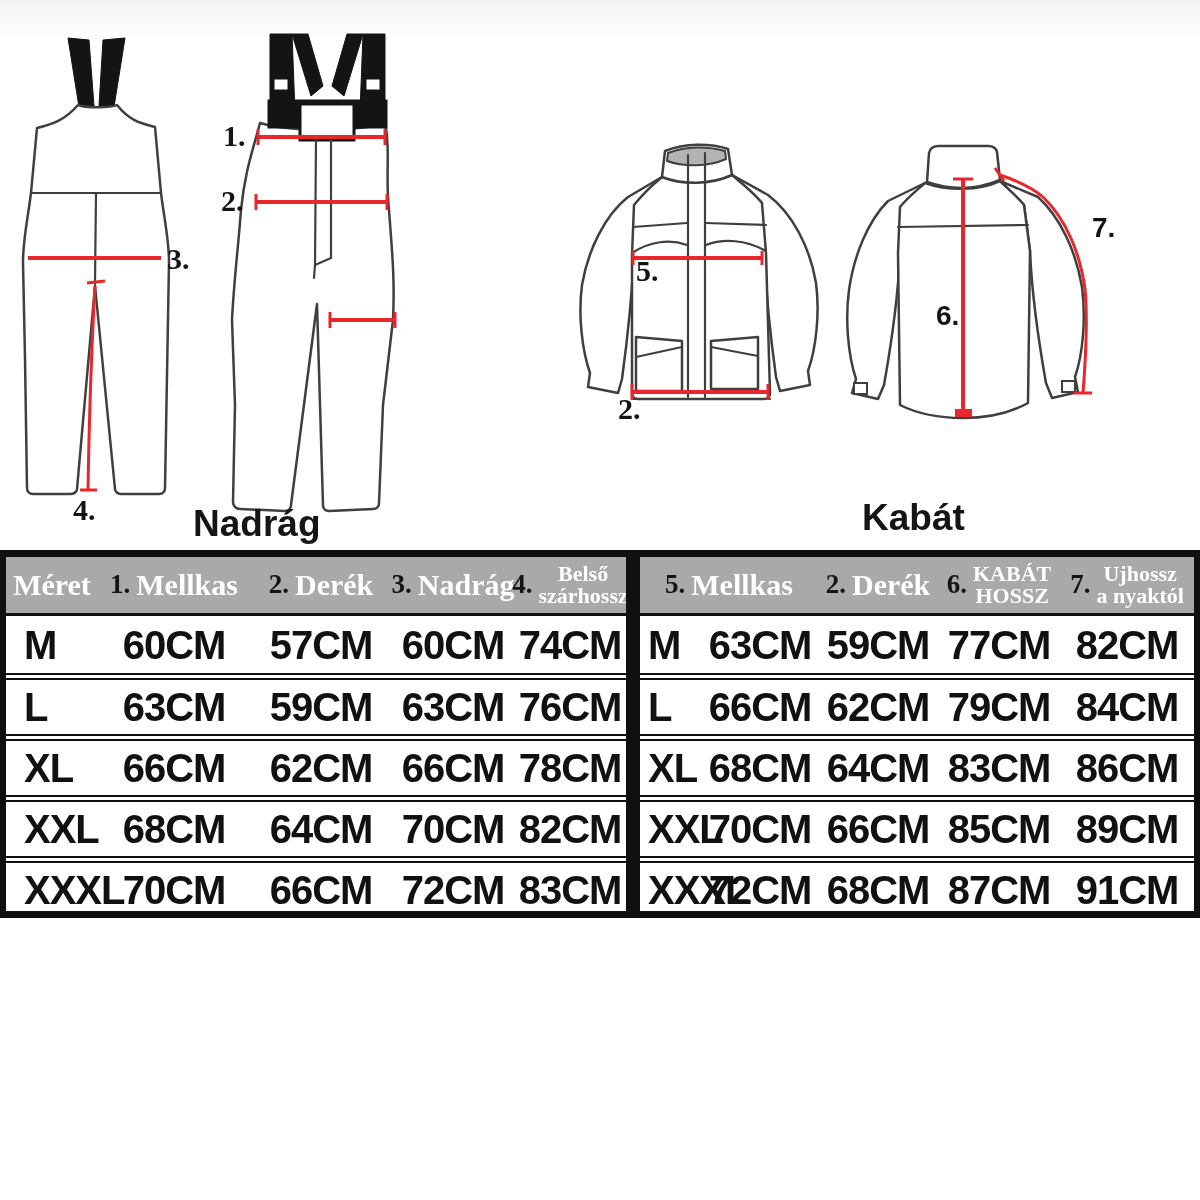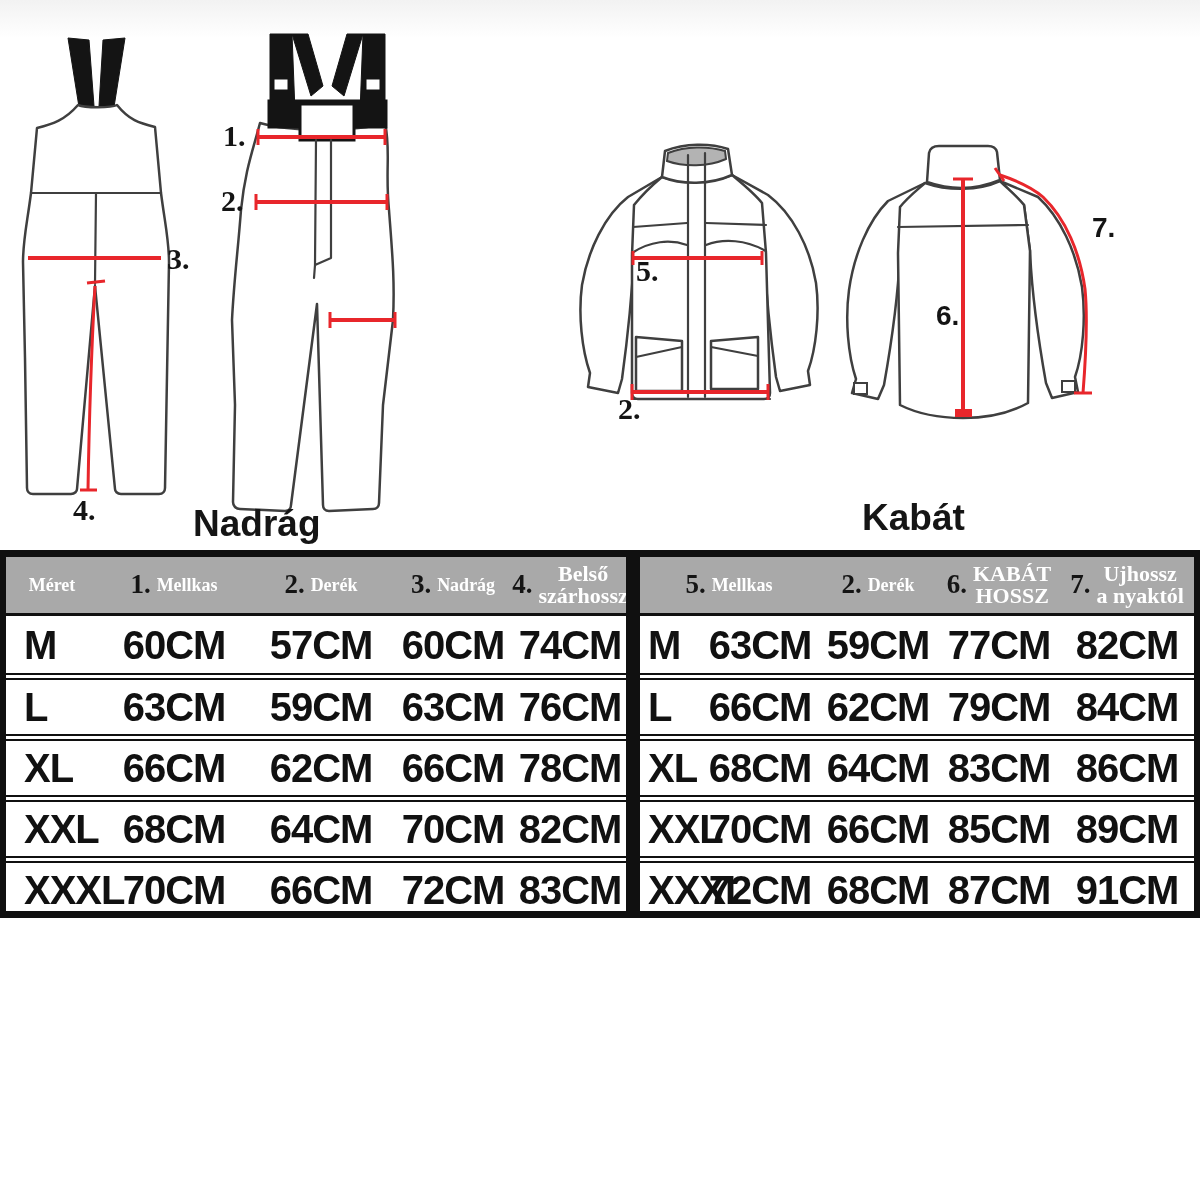--- a/index.html
+++ b/index.html
@@ -17,21 +17,21 @@
   .tables-wrap{position:absolute;left:0;top:550px;width:1200px;height:368px;
                box-sizing:border-box;border-top:7px solid #101010;border-bottom:7px solid #101010;
                display:flex;background:#fff;}
   .size-table{box-sizing:border-box;overflow:hidden;}
   .size-table.pants{width:633px;border-left:6px solid #101010;border-right:7px solid #101010;}
   .size-table.jacket{flex:1;border-left:7px solid #101010;border-right:6px solid #101010;}
   .thead{height:56px;background:#a9a9a9;display:flex;align-items:center;}
   .th{display:flex;align-items:center;justify-content:center;gap:6px;box-sizing:border-box;
       font-family:"Liberation Serif",serif;line-height:1.02;text-align:center;flex-shrink:0;}
   .hnum{font-weight:bold;color:#141414;font-size:27px;}
-  .hlbl{color:#ffffff;font-size:18px;font-weight:600;}
+  .hlbl{color:#ffffff;font-size:30px;font-weight:600;}
   .small-h .hlbl{font-size:22px;}
   .trow{height:54px;display:flex;align-items:center;border-top:7px double #101010;}
   .trow.first{border-top:3px solid #101010;height:57px;}
   .td{display:flex;align-items:center;justify-content:center;flex-shrink:0;box-sizing:border-box;
       font-weight:bold;font-size:40px;color:#111;letter-spacing:-1px;white-space:nowrap;line-height:1;}
   .td.col0{justify-content:flex-start;width:auto;}
   .pants .col0{width:92px;min-width:92px;}
   .pants .td.col0{padding-left:18px;}
   .pants .col1{width:152px;} .pants .col2{width:142px;} .pants .col3{width:122px;} .pants .col4{width:112px;}
   .jacket .col0{width:62px;min-width:62px;}

